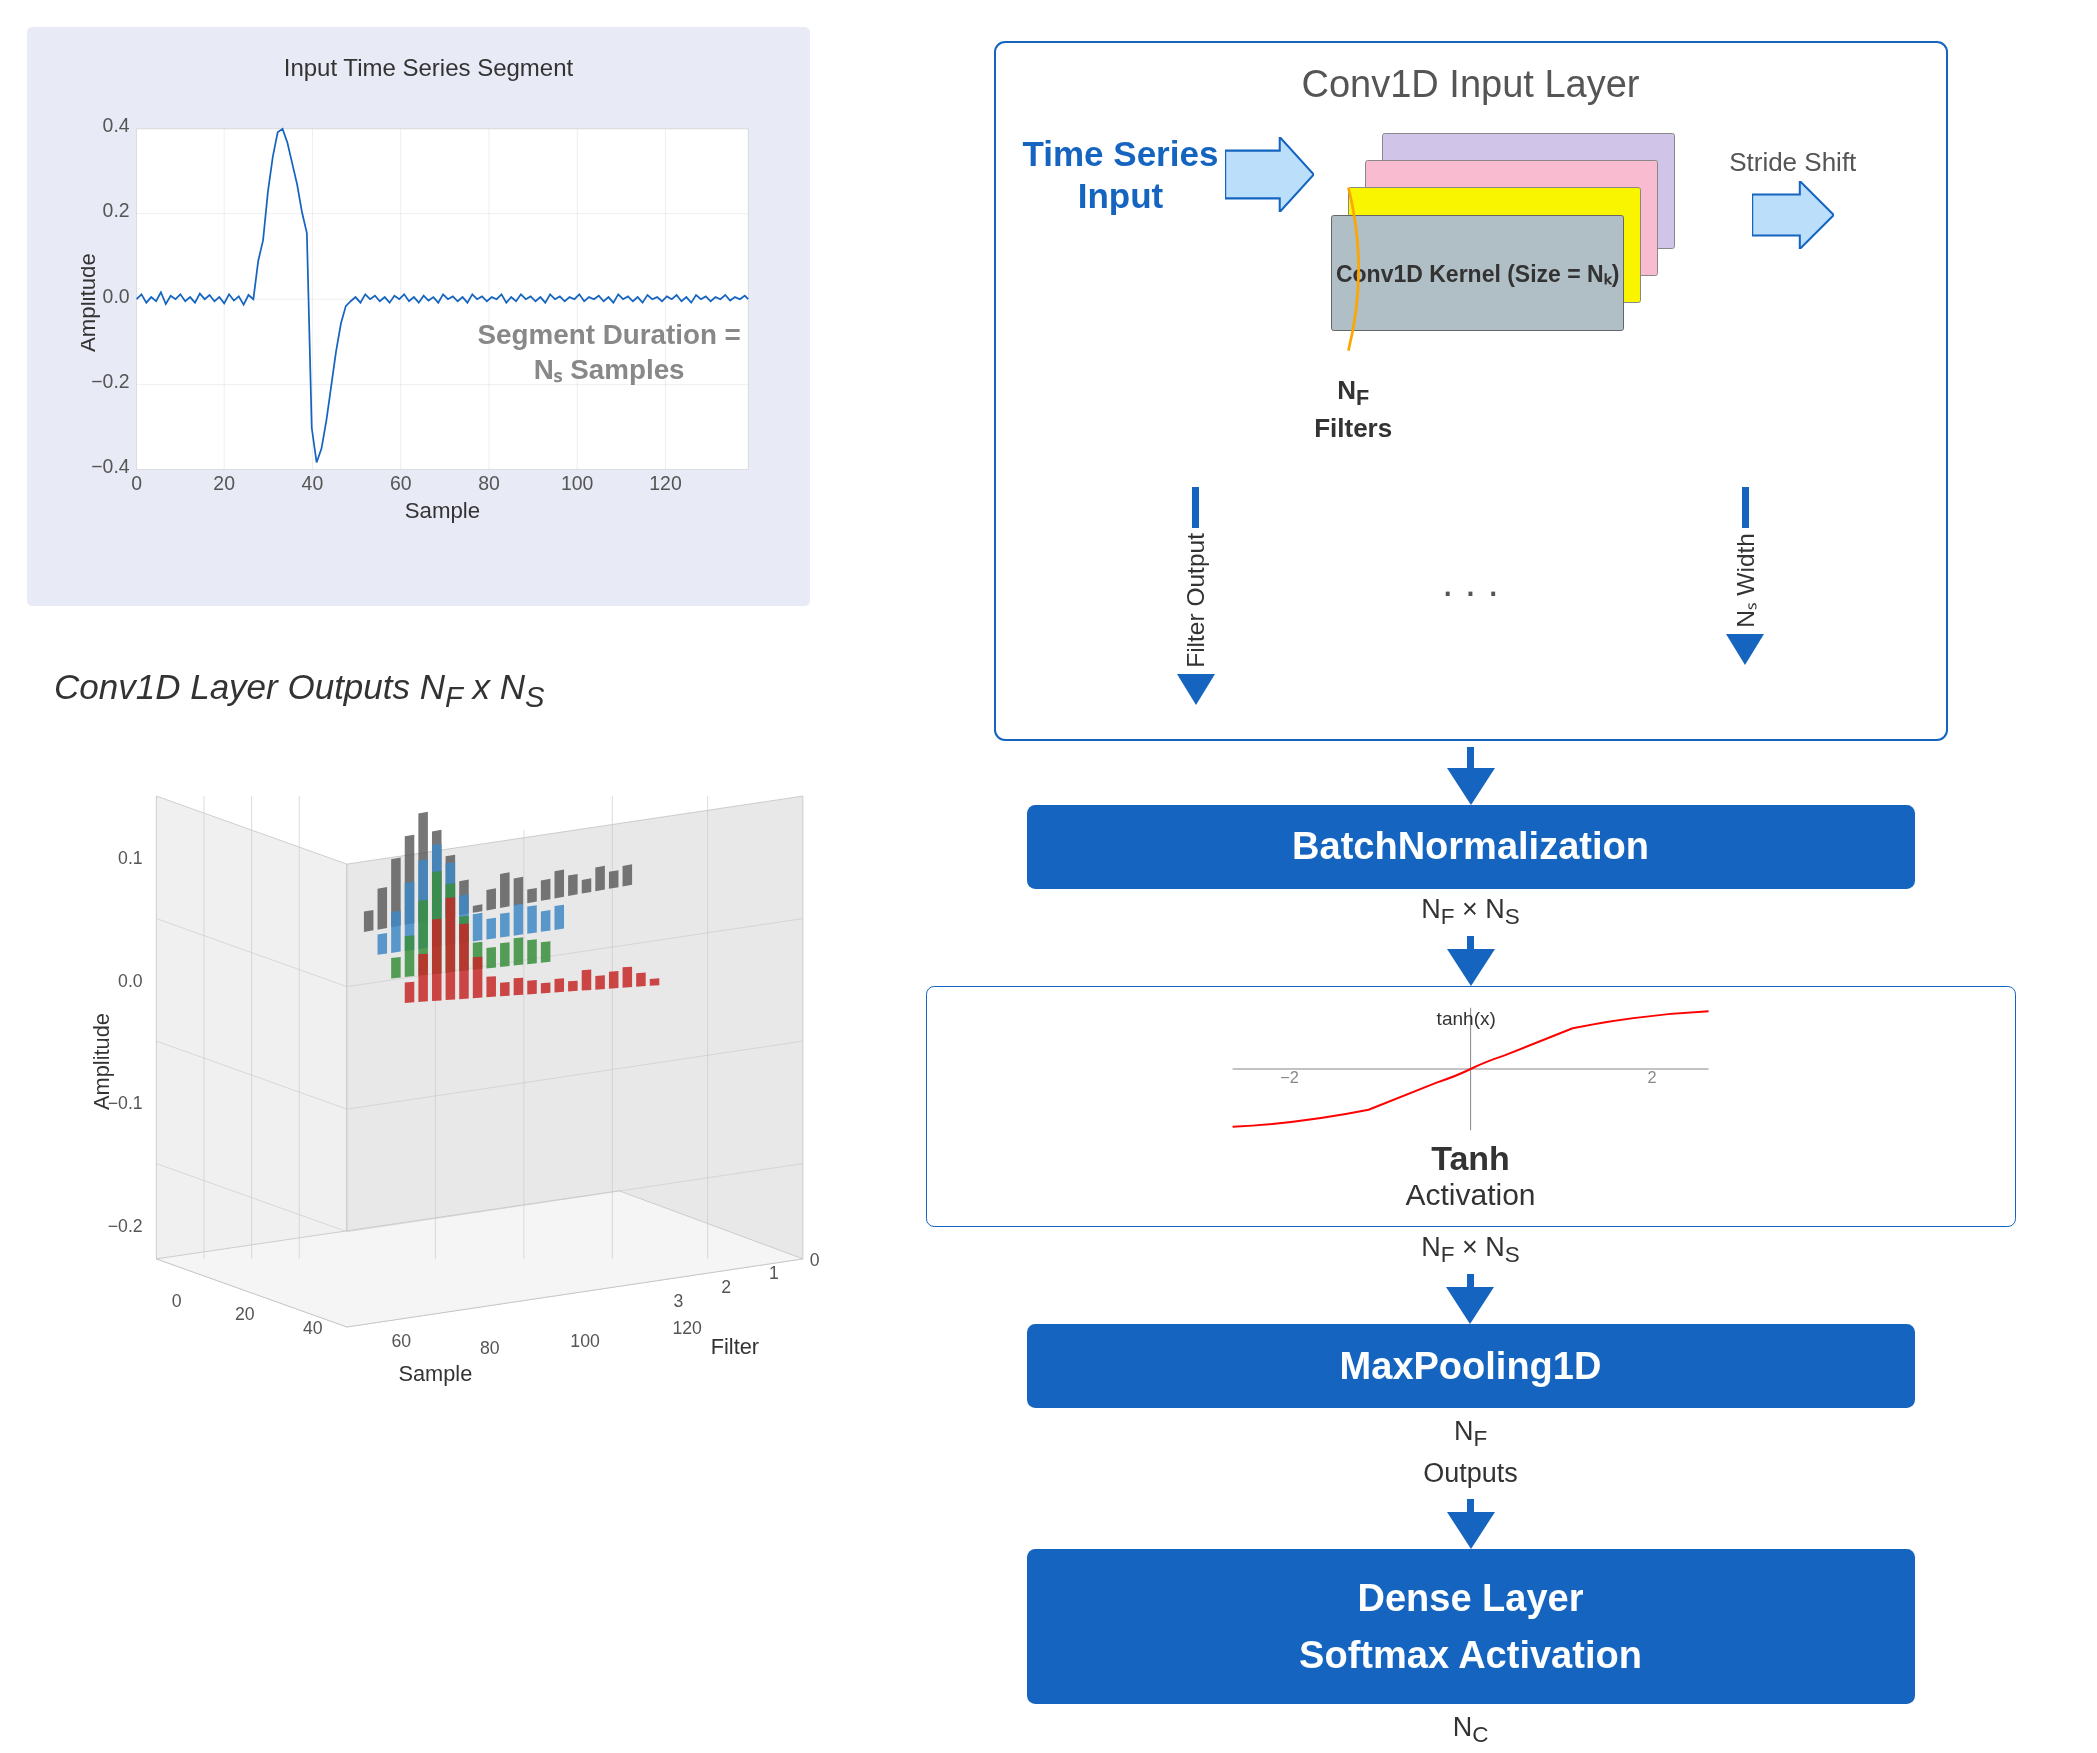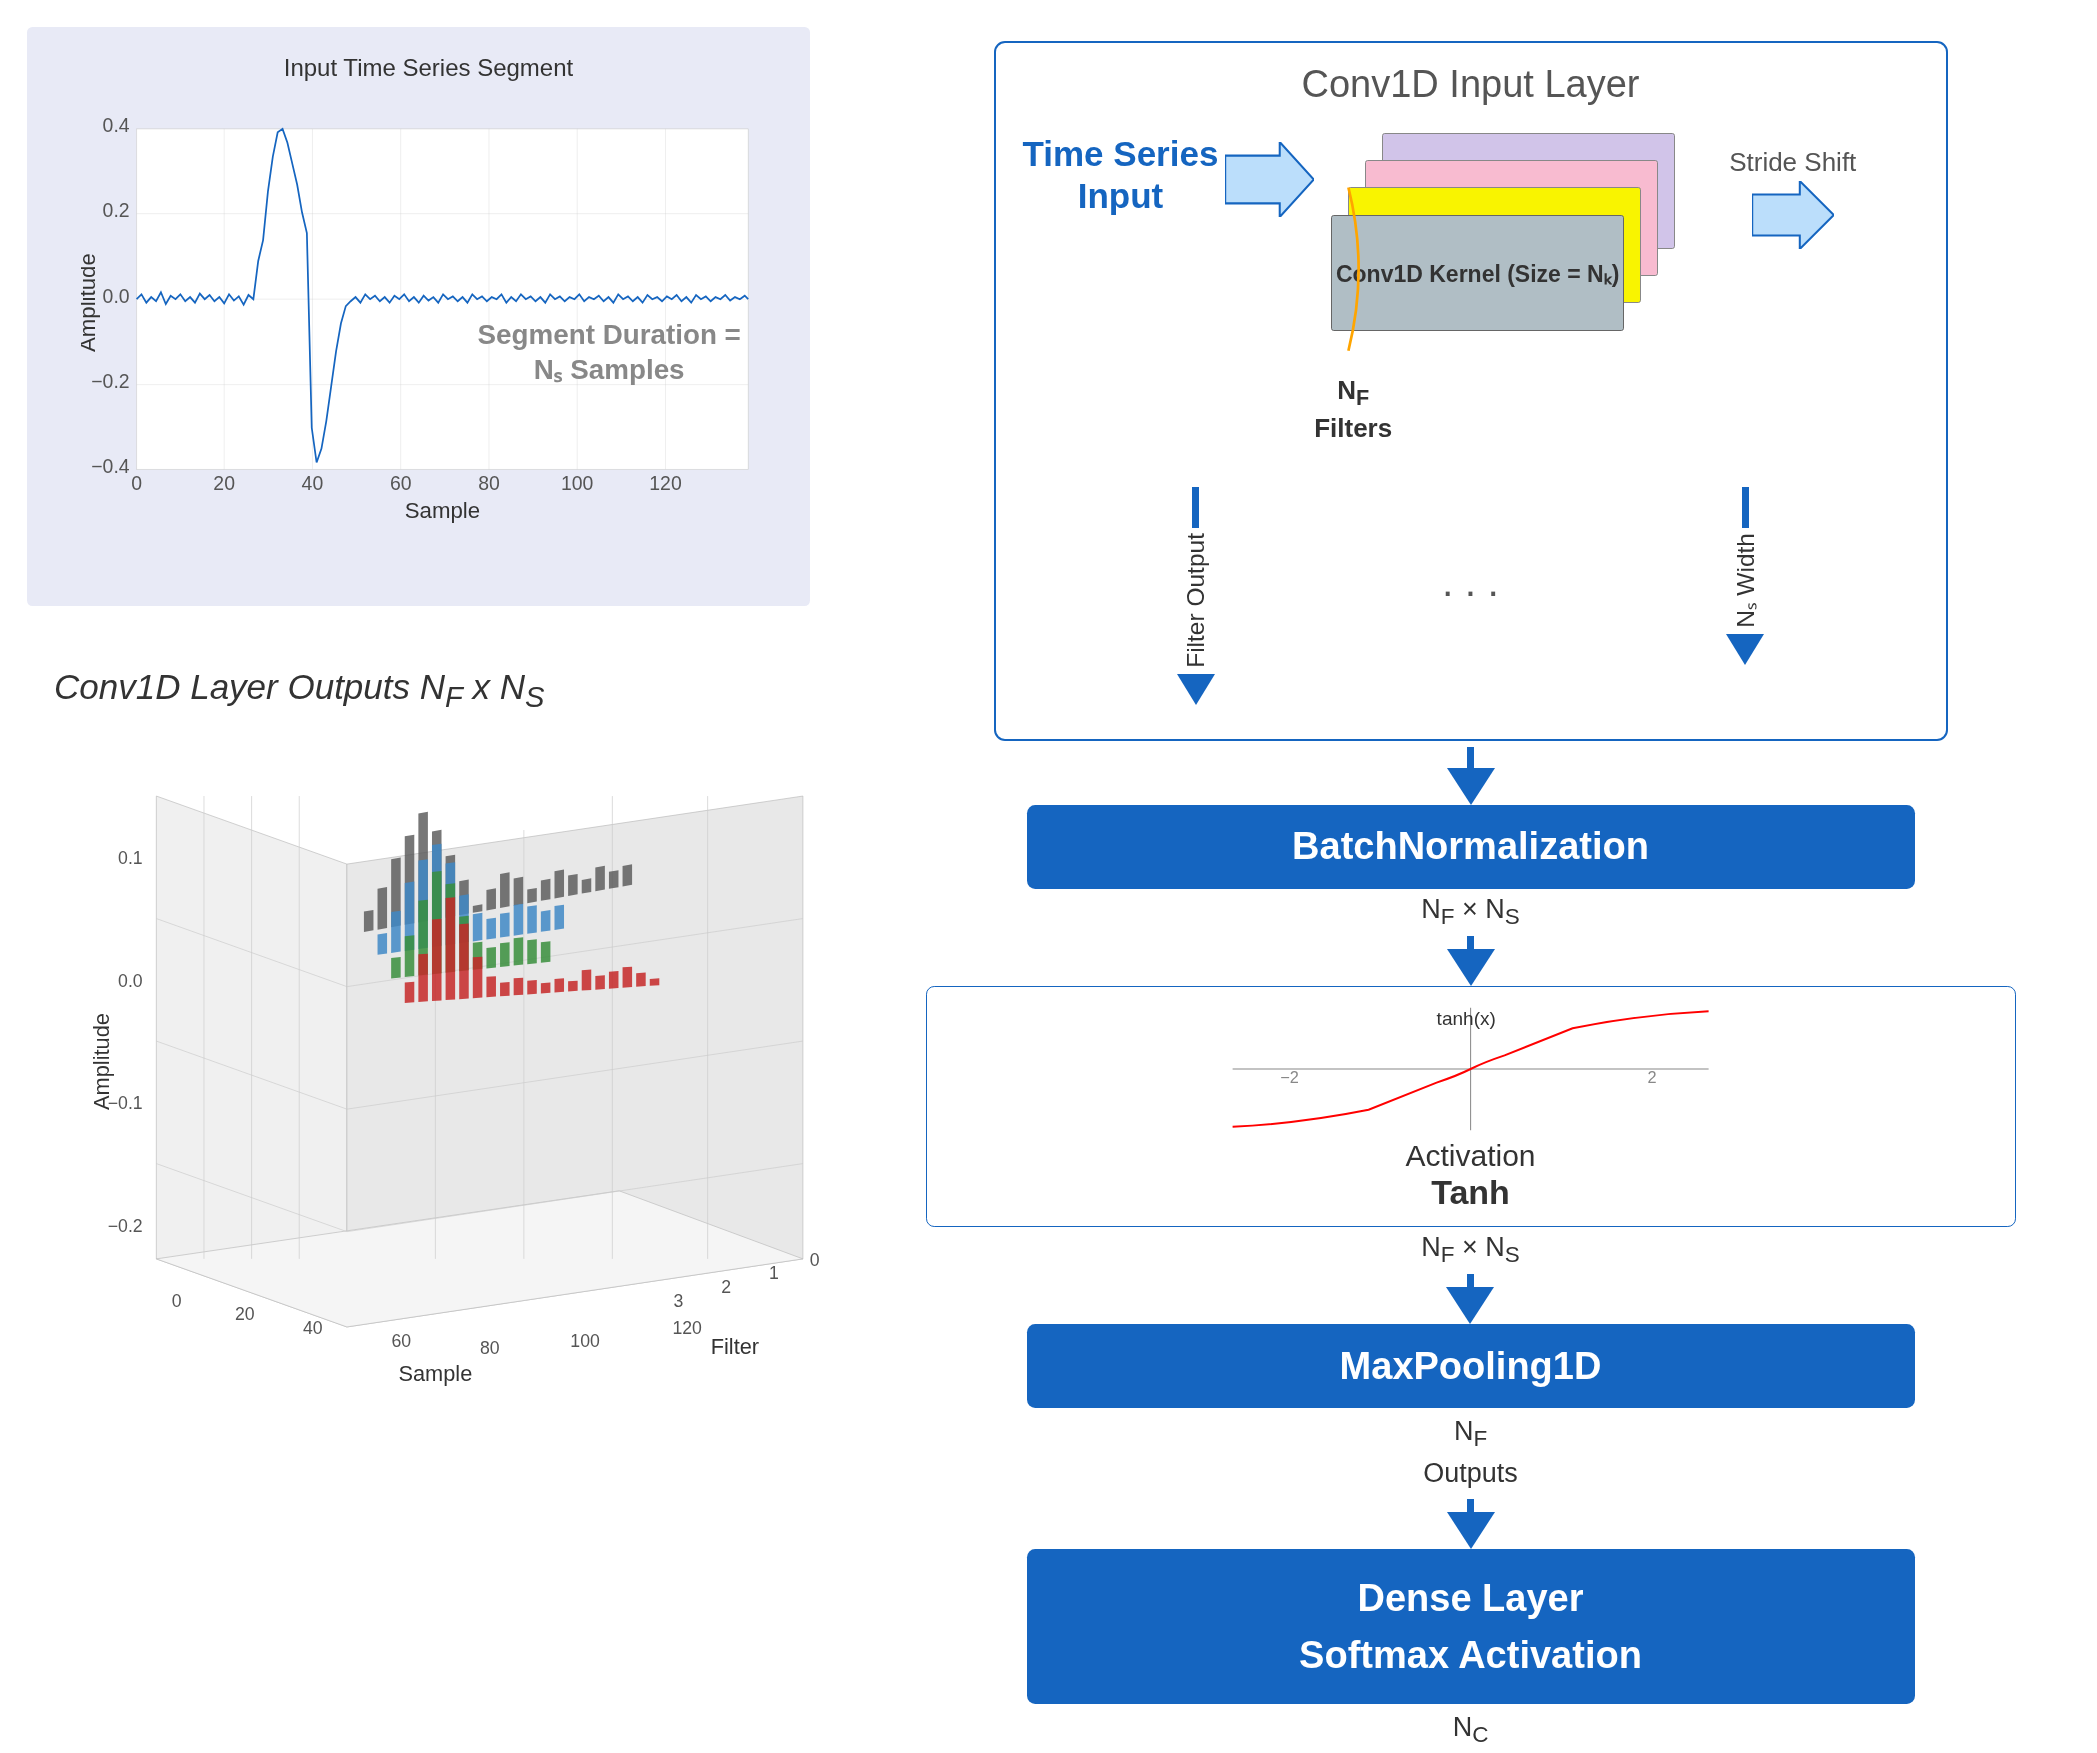--- a/index.html
+++ b/index.html
@@ -307,21 +307,21 @@
     </div>
   </div>
 
   <div class="right-column">
 
     <div class="conv1d-box">
       <div class="conv1d-title">Conv1D Input Layer</div>
 
       <div class="input-section">
 
-        <div style="display:flex; align-items:flex-end; margin-right: 6.8px;">
+        <div style="display:flex; align-items:center; margin-right: 6.8px;">
           <div class="arrow-label" style="margin-right:6.8px;">Time Series<br>Input</div>
           <svg width="89" height="75" viewBox="0 0 130 110">
             <polygon points="0,20 80,20 80,0 130,55 80,110 80,90 0,90" fill="#bbdefb" stroke="#1565c0" stroke-width="3"></polygon>
           </svg>
         </div>
 
         <div style="position:relative; width:381px; height:245px; margin-left: 6.8px;">
 
           <svg style="position:absolute; left:0; top:0; width:100%; height:100%; overflow:visible; z-index:20;" viewBox="0 0 560 360" width="381" height="245">
             <path d="M 30 80 Q 60 200 30 320" fill="none" stroke="orange" stroke-width="4"></path>
@@ -392,22 +392,22 @@
         <line x1="400" y1="10" x2="400" y2="190" stroke="#888" stroke-width="1.5"></line>
         <line x1="50" y1="100" x2="750" y2="100" stroke="#888" stroke-width="1.5"></line>
 
         <text x="350" y="35" font-size="28" fill="#333">tanh(x)</text>
 
         <text x="120" y="120" font-size="24" fill="#888">−2</text>
         <text x="660" y="120" font-size="24" fill="#888">2</text>
 
         <path d="M 50,185 Q 150,180 250,160 Q 300,140 350,120 Q 380,110 400,100 Q 420,90 450,80 Q 500,60 550,40 Q 650,20 750,15" fill="none" stroke="red" stroke-width="3"></path>
       </svg>
+      <div style="font-size:34px; color:#333; font-weight:bold;">Tanh</div>
       <div style="font-size:30px; color:#333;">Activation</div>
-      <div style="font-size:34px; color:#333; font-weight:bold;">Tanh</div>
     </div>
 
     <div style="display:flex; flex-direction:column; align-items:center;">
       <div style="font-size:27px; color:#333; text-align:center; margin:5.4px 0;">
         N<sub>F</sub> × N<sub>S</sub>
       </div>
       <div style="width:6.8px; background:#1565c0; height:13.6px;"></div>
       <div style="width:0; height:0; border-left:24px solid transparent; border-right:24px solid transparent; border-top:37px solid #1565c0;"></div>
     </div>
 

